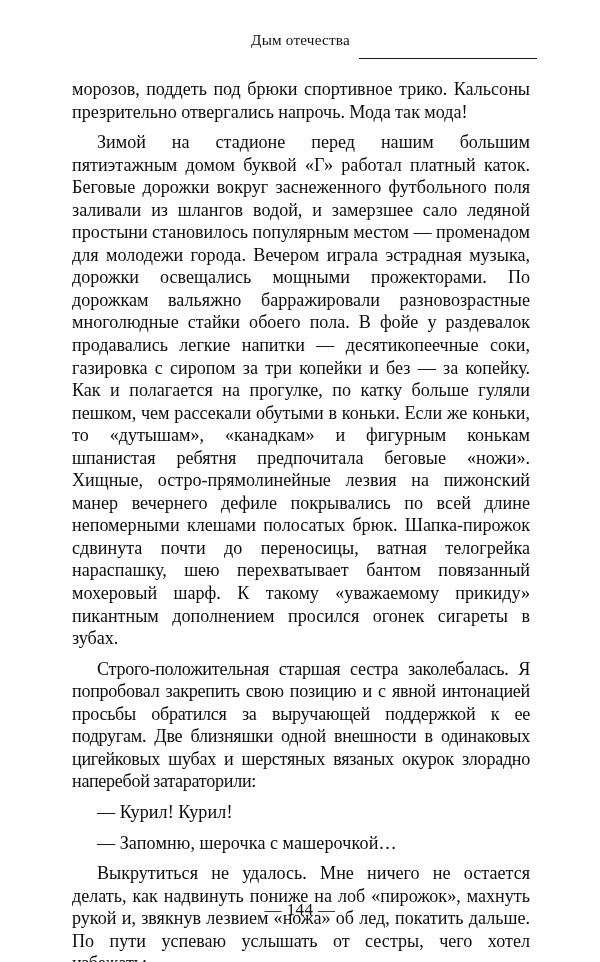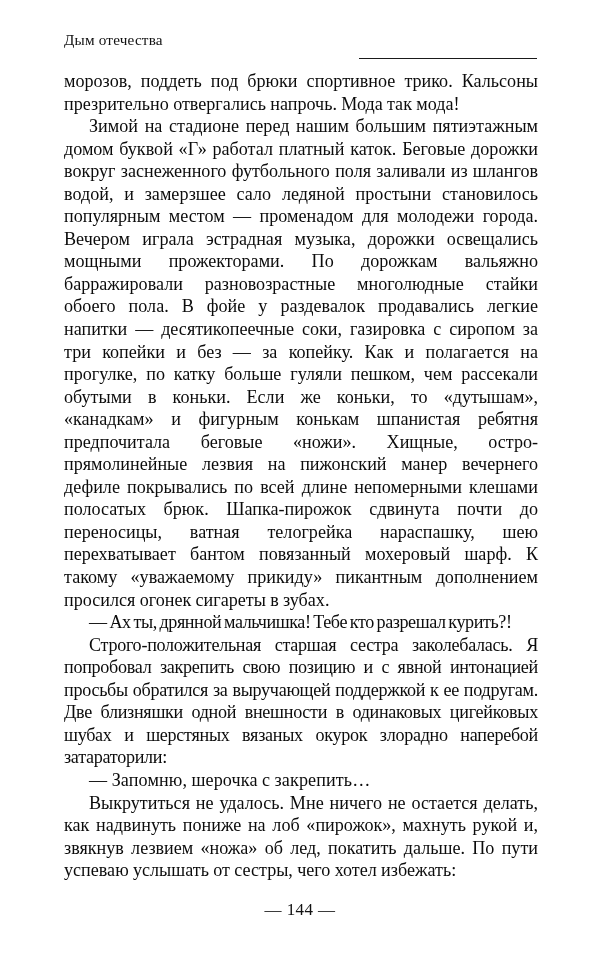--- a/index.html
+++ b/index.html
@@ -25,21 +25,21 @@
   
   .runninghead {
     position: absolute;
     left: 64px;
     right: 63px;
     top: 31px;
     height: 30px;
   }
   .runninghead-title {
     display: block;
-    text-align: left;
+    text-align: center;
     font-size: 15.2px;
     letter-spacing: 0.2px;
     line-height: 1.2;
     color: #111111;
     white-space: nowrap;
   }
   .runninghead-rule {
     position: absolute;
     right: 0;
     top: 27px;
@@ -50,21 +50,21 @@
 
   
   .textblock {
     position: absolute;
     left: 64px;
     top: 70px;
     width: 474px;
   }
 
   .para {
-    margin: 0;
+    margin: 8px;
     font-size: 18.1px;
     line-height: 22.55px;
     text-align: justify;
     text-align-last: left;
     text-indent: 25px;
     hyphens: manual;
     word-spacing: -0.2px;
   }
   .para.noindent {
     text-indent: 0;
@@ -100,21 +100,21 @@
 <div class="page">
 
   <div class="runninghead">
     <span class="runninghead-title">Дым отечества</span>
     <div class="runninghead-rule"></div>
   </div>
 
   <div class="textblock">
       <p class="para noindent">морозов, поддеть под брюки спортивное трико. Кальсоны презрительно отвергались напрочь. Мода так мода!</p>
       <p class="para">Зимой на стадионе перед нашим большим пятиэтажным домом буквой «Г» работал платный каток. Беговые дорожки вокруг заснеженного футбольного поля заливали из шлангов водой, и замерзшее сало ледяной простыни становилось популярным местом — променадом для молодежи города. Вечером играла эстрадная музыка, дорожки освещались мощными прожекторами. По дорожкам вальяжно барражировали разновозрастные многолюдные стайки обоего пола. В фойе у раздевалок продавались легкие напитки — десятикопеечные соки, газировка с сиропом за три копейки и без — за копейку. Как и полагается на прогулке, по катку больше гуляли пешком, чем рассекали обутыми в коньки. Если же коньки, то «дутышам», «канадкам» и фигурным конькам шпанистая ребятня предпочитала беговые «ножи». Хищные, остро-прямолинейные лезвия на пижонский манер вечернего дефиле покрывались по всей длине непомерными клешами полосатых брюк. Шапка-пирожок сдвинута почти до переносицы, ватная телогрейка нараспашку, шею перехватывает бантом повязанный мохеровый шарф. К такому «уважаемому прикиду» пикантным дополнением просился огонек сигареты в зубах.</p>
-      <p class="para verytight">— Ах ты, дрянной мальчишка! Тебе кто разрешал курить?!</p>
       <p class="para tight">Строго-положительная старшая сестра заколебалась. Я попробовал закрепить свою позицию и с явной интонацией просьбы обратился за выручающей поддержкой к ее подругам. Две близняшки одной внешности в одинаковых цигейковых шубах и шерстяных вязаных окурок злорадно наперебой затараторили:</p>
-      <p class="para loose">— Запомню, шерочка с закрепить…</p>
+      <p class="para loose">— Курил! Курил!</p>
+      <p class="para loose">— Запомню, шерочка с машерочкой…</p>
       <p class="para">Выкрутиться не удалось. Мне ничего не остается делать, как надвинуть пониже на лоб «пирожок», махнуть рукой и, звякнув лезвием «ножа» об лед, покатить дальше. По пути успеваю услышать от сестры, чего хотел избежать:</p>
     </div>
 
   <div class="folio">— 144 —</div>
 
 </div>
 
 </body></html>

